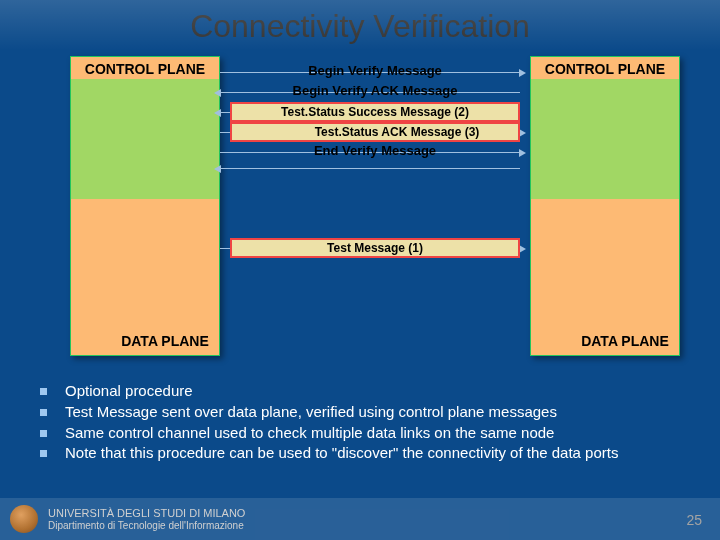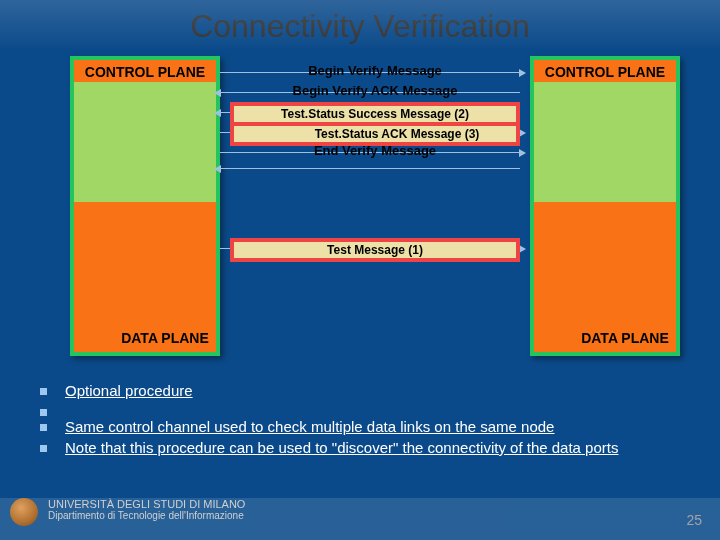--- a/index.html
+++ b/index.html
@@ -30,23 +30,23 @@
   }
   .diagram {
     position: absolute;
     top: 48px;
     left: 70px;
     right: 40px;
     height: 330px;
   }
   .plane-box {
     position: absolute;
-    border: 4px solid #22c55e;
+    border: 1px solid #22c55e;
     box-shadow: 3px 3px 6px rgba(0,0,0,0.4);
-    background: #f97316;
+    background: #fdba74;
   }
   .plane-label {
     font-weight: bold;
     font-size: 14px;
     color: #000;
     text-align: center;
     padding: 4px 0;
     position: absolute;
     top: 0;
     left: 0;
@@ -71,21 +71,21 @@
     left: 0;
     right: 0;
     height: 120px;
     background: #a1d764;
   }
   .msg {
     position: absolute;
     left: 160px;
     right: 160px;
     background: #ede1a8;
-    border: 4px solid #ef4444;
+    border: 2px solid #ef4444;
     font-size: 12px;
     color: #000;
     text-align: center;
     padding: 1px 2px;
     font-weight: bold;
   }
   .msg.naked {
     background: transparent;
     border: none;
     font-weight: bold;
@@ -116,39 +116,38 @@
     top: 382px;
     left: 40px;
     right: 40px;
     color: #fff;
     font-size: 15px;
   }
   .bullets .row {
     display: flex;
     margin-bottom: 2px;
     line-height: 1.25;
-    text-decoration: underline;
   }
   .bullets .sq {
     width: 7px;
     height: 7px;
     background: #9fc8f0;
     margin-right: 18px;
     margin-top: 6px;
     flex-shrink: 0;
   }
   .footer {
     position: absolute;
     bottom: 0;
     left: 0;
     right: 0;
     height: 42px;
     background: rgba(255,255,255,0.12);
     display: flex;
-    align-items: flex-start;
+    align-items: center;
     padding: 0 10px;
   }
   .logo {
     width: 28px;
     height: 28px;
     border-radius: 50%;
     background: radial-gradient(circle at 40% 35%, #e0a060 0%, #b07030 60%, #7a4a20 100%);
     margin-right: 10px;
     flex-shrink: 0;
   }
@@ -203,20 +202,21 @@
 
 </div>
 
 <div class="bullets">
   <div class="row">
       <div class="sq"></div>
       <div>Optional procedure</div>
     </div>
   <div class="row">
       <div class="sq"></div>
+      <div>Test Message sent over data plane, verified using control plane messages</div>
     </div>
   <div class="row">
       <div class="sq"></div>
       <div>Same control channel used to check multiple data links on the same node</div>
     </div>
   <div class="row">
       <div class="sq"></div>
       <div>Note that this procedure can be used to "discover" the connectivity of the data ports</div>
     </div>
 </div>

